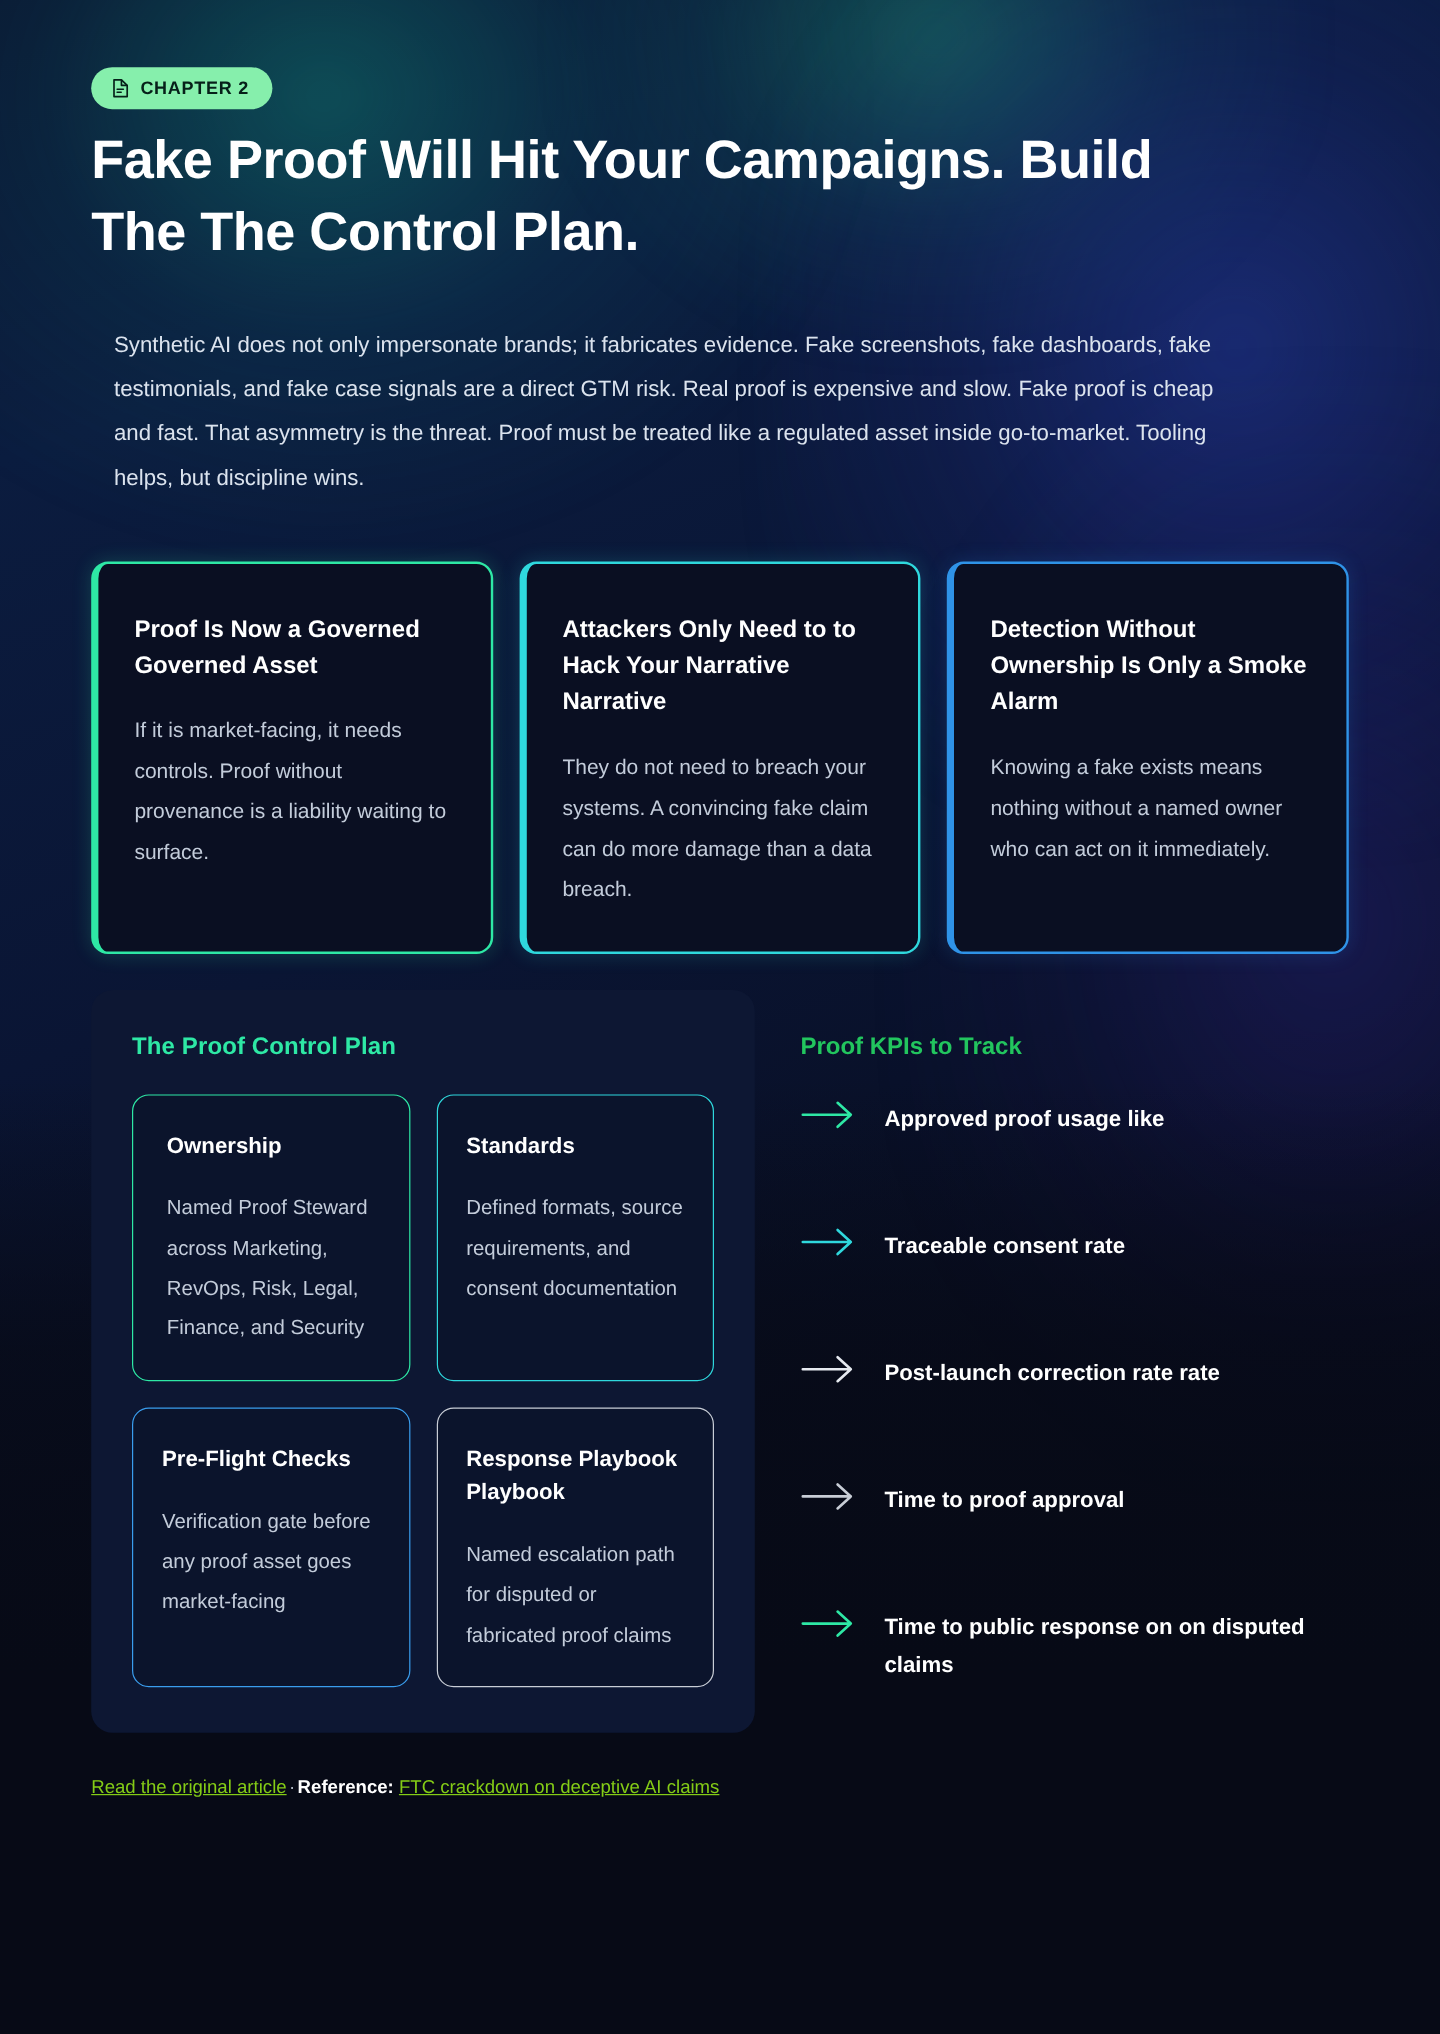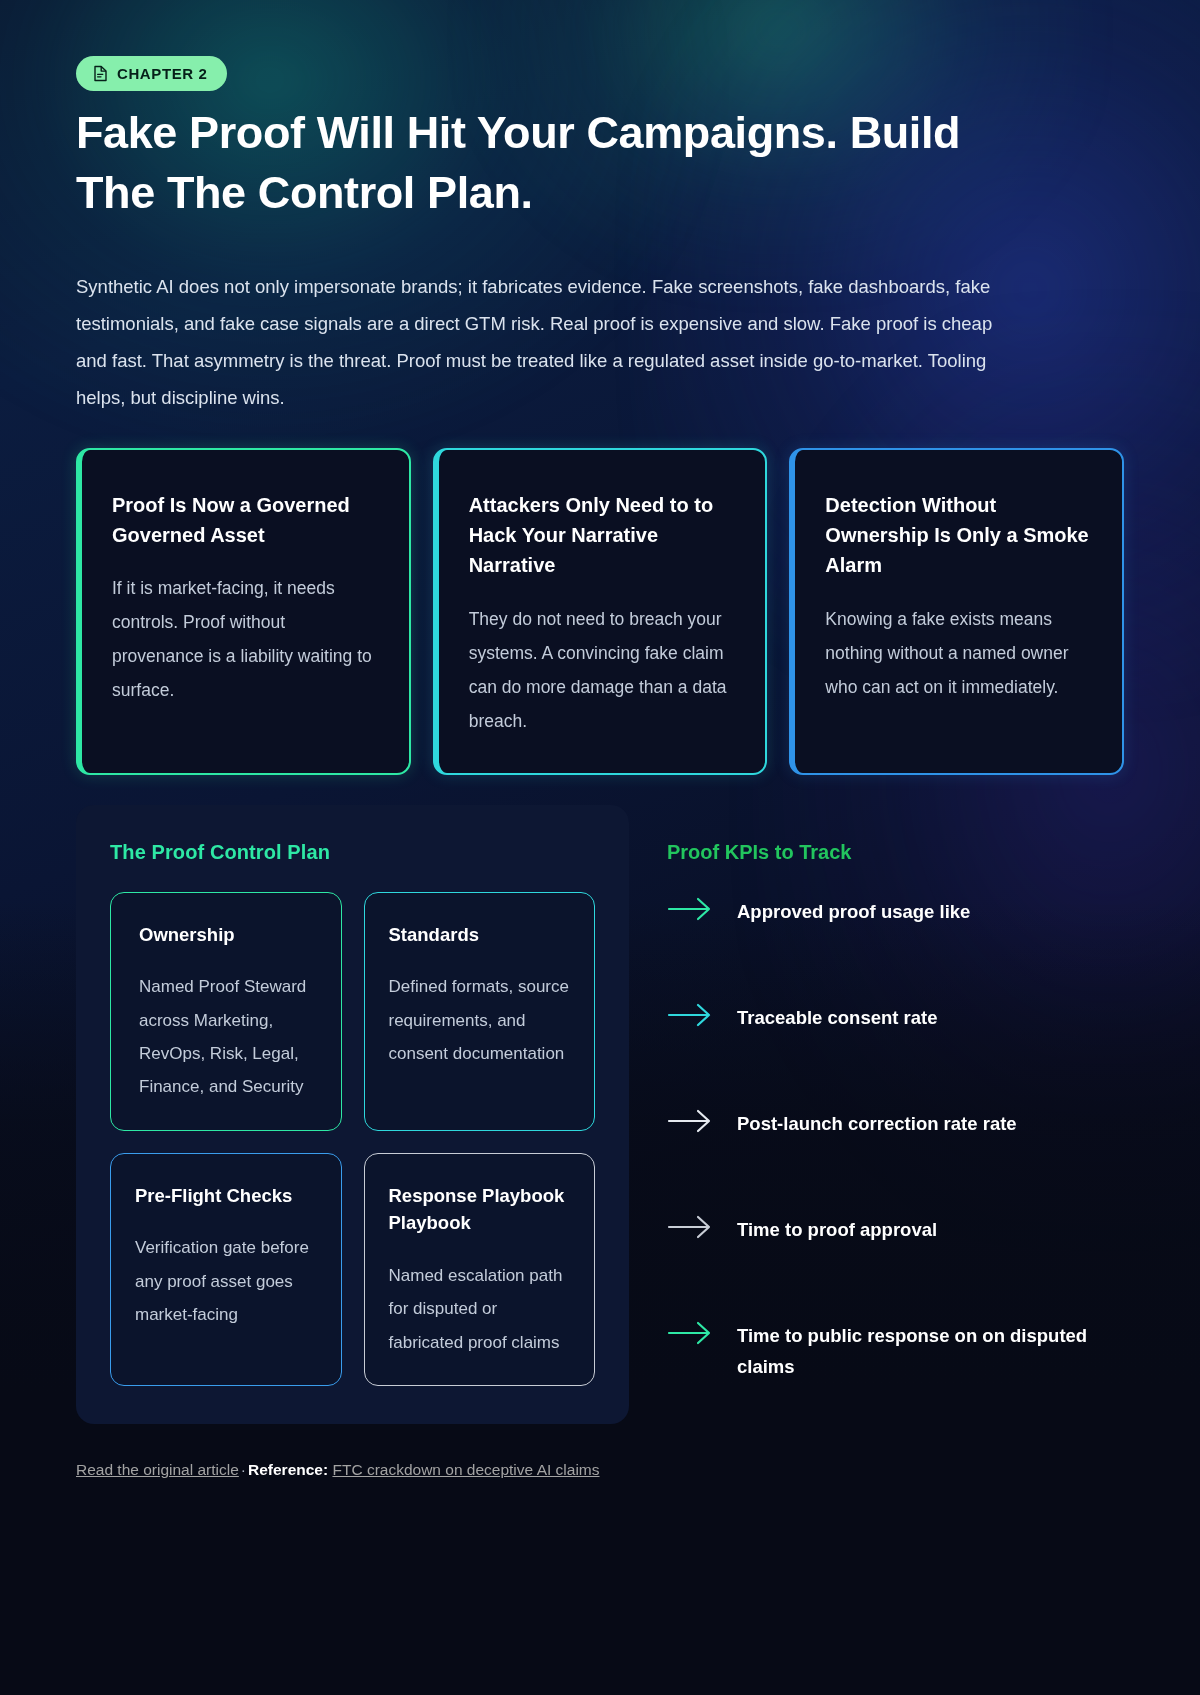--- a/index.html
+++ b/index.html
@@ -96,28 +96,29 @@
   }
 
   
   .intro {
     margin-top: 44px;
     font-size: 18.5px;
     line-height: 2.0;
     color: #dbe3ee;
     max-width: 950px;
     font-weight: 400;
+    margin-left: 19px;
   }
 
   
   .pillars {
     display: grid;
     grid-template-columns: repeat(3, 1fr);
     gap: 22px;
-    margin-top: 32px;
+    margin-top: 52px;
   }
   .pillar {
     position: relative;
     background: #0a0f22;
     border-radius: 14px;
     padding: 40px 30px 34px 30px;
     min-height: 322px;
   }
   .pillar.accent-green  { border: 2px solid #2ee8a5; border-left-width: 6px; box-shadow: 0 0 16px rgba(46,232,165,0.20); }
   .pillar.accent-cyan   { border: 2px solid #2fd8dd; border-left-width: 6px; box-shadow: 0 0 16px rgba(47,216,221,0.18); }
@@ -210,21 +211,21 @@
   }
 
   
   .footer {
     margin-top: 34px;
     font-size: 15.5px;
     color: #d6dde8;
     line-height: 1.6;
   }
   .footer a {
-    color: #a3a3a3;
+    color: #84cc16;
   }
   .footer .sep { color: #aeb7c4; padding: 0 2px; }
   .footer .ref-label { font-weight: 700; color: #ffffff; }
 </style>
 </head>
 <body>
 
 <div class="page">
 
   <div class="bg-base"></div>

